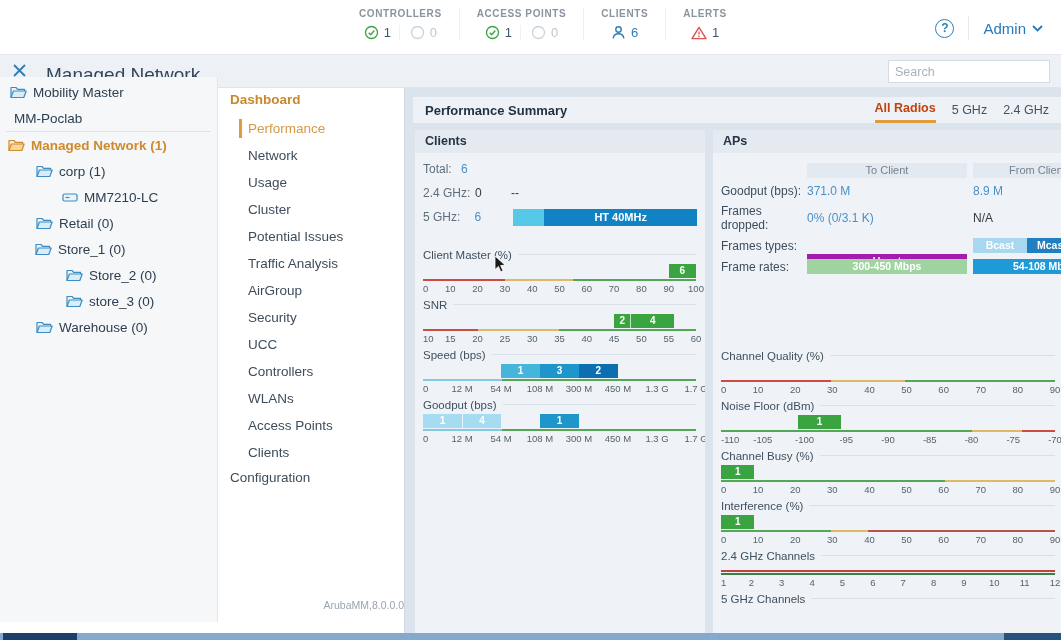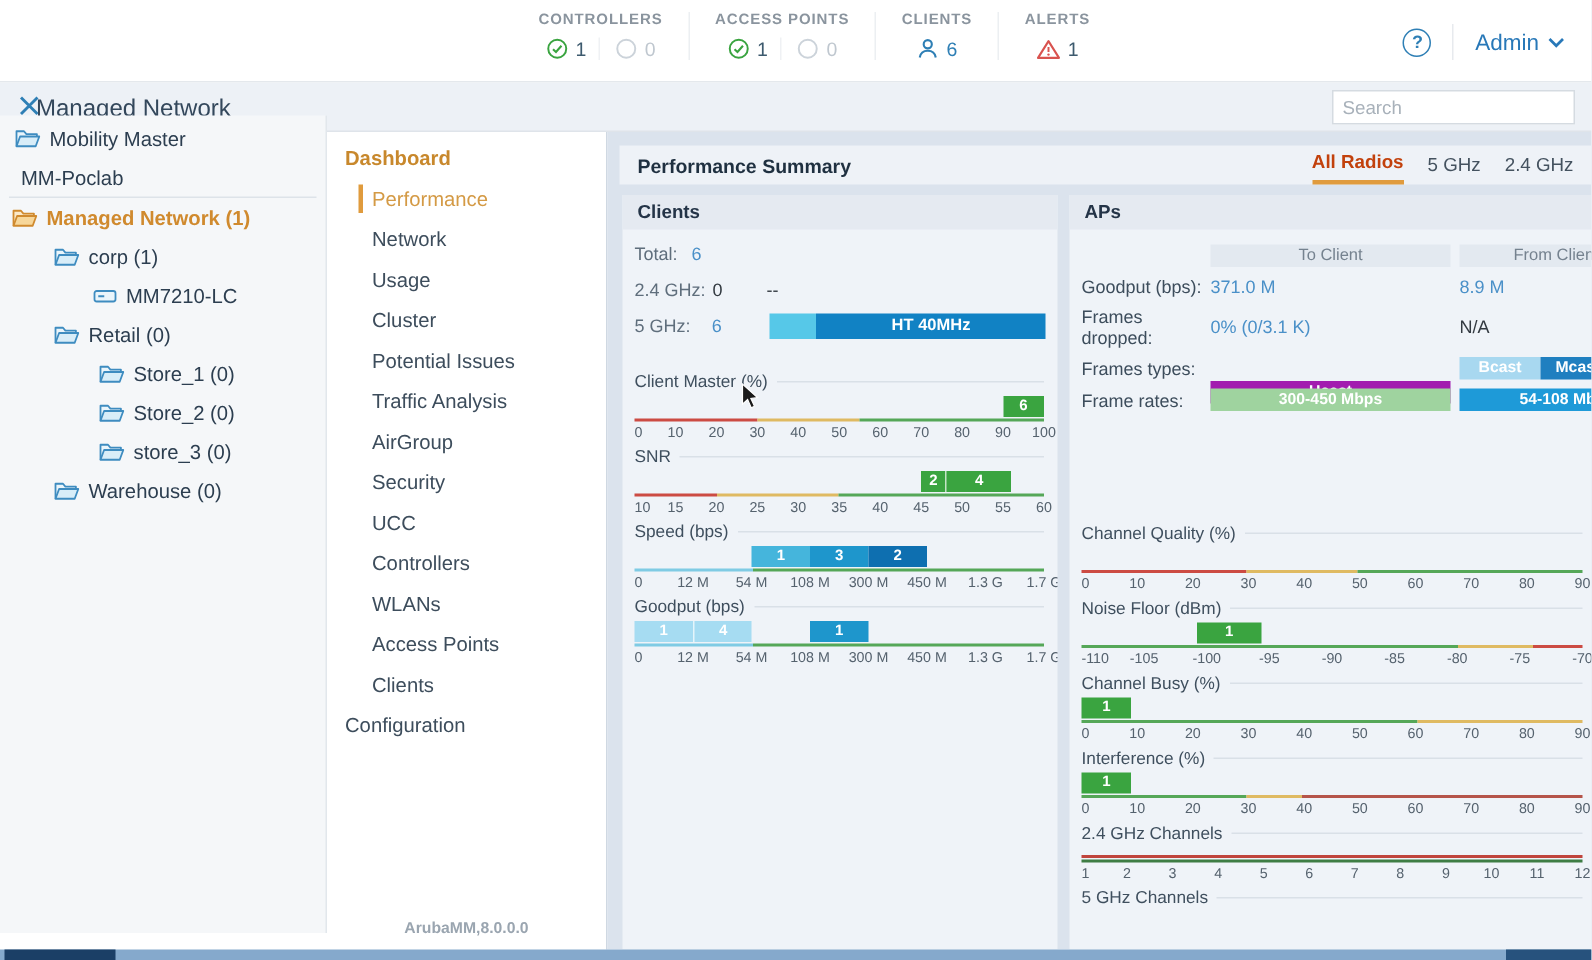--- a/index.html
+++ b/index.html
@@ -20,41 +20,41 @@
   .stat-item.info .val { color:#2e7fb5; }
   .stat-item.alert .val { color:#3d5a6e; }
   .top-right { position:absolute; right:18px; top:16px; display:flex; align-items:center; gap:14px; }
   .help-icon { width:19px; height:19px; border:1.4px solid #2e7fb5; border-radius:50%; color:#2e7fb5; font-size:12px; font-weight:bold; text-align:center; line-height:16px; }
   .tr-divider { width:1px; height:24px; background:#e7eaee; }
   .admin { display:flex; align-items:center; gap:6px; color:#2878b8; font-size:15px; }
 
   
   .toolbar { position:absolute; left:0; top:55px; width:1061px; height:33px; background:#edf1f6; border-bottom:1px solid #dfe4ea; }
   .close-x { position:absolute; left:12px; top:8px; }
-  .context-label { position:absolute; left:24px; top:9px; font-size:16px; color:#33475b; }
+  .context-label { position:absolute; left:46px; top:9px; font-size:19px; color:#33475b; }
   .search-wrap { position:absolute; right:11px; top:5px; width:162px; height:23px; background:#ffffff; border:1px solid #d5dbe1; display:flex; align-items:center; }
   .search-wrap input { flex:1; border:none; outline:none; font-size:12.5px; color:#55626e; padding:0 6px; font-family:inherit; background:transparent; }
   .search-wrap input::placeholder { color:#a8b1ba; }
 
   
   .tree { position:absolute; left:0; top:77px; width:218px; height:545px; background:#f5f7f9; border-right:1px solid #e2e7ec; padding-top:2px;text-align:center; }
   .tree-item { height:26px; display:flex; align-items:center; gap:6px; font-size:13.5px; color:#2c3e50; cursor:pointer; white-space:nowrap; }
   .tree-item.active { color:#d08a2e; font-weight:bold; }
   .tree-divider { height:1px; background:#dde3e9; margin:0 6px; }
 
   
   .nav { position:absolute; left:218px; top:88px; width:187px; height:545px; background:#ffffff; border-right:1px solid #cfd8e2; padding-top:4px; }
-  .nav-item { height:27px; display:flex; align-items:center; font-size:13.5px; color:#3d4d5c; cursor:pointer; }
+  .nav-item { height:27px; display:flex; align-items:flex-start; font-size:13.5px; color:#3d4d5c; cursor:pointer; }
   .nav-item.section { padding-left:12px; }
   .nav-item.section.active { color:#c8882c; font-weight:bold; }
   .nav-item.sub { padding-left:30px; }
   .nav-item.sub .inner { padding:2px 0 2px 0; }
   .nav-item.sub.active { color:#d49a45; }
   .nav-item.sub.active .inner { border-left:3px solid #e09b3d; padding-left:6px; margin-left:-9px; }
-  .nav-version { position:absolute; bottom:8px; width:100%; text-align:center; font-size:10.5px; color:#9aa5b0;font-weight:bold; }
+  .nav-version { position:absolute; bottom:22px; width:100%; text-align:right; font-size:10.5px; color:#9aa5b0; }
 
   
   .content { position:absolute; left:405px; top:88px; width:656px; height:545px; background:#dbe3ed; }
   .summary-bar { position:absolute; left:8px; top:9px; width:648px; height:26px; background:#eef2f7; display:flex; align-items:center; }
   .summary-title { font-size:13px; font-weight:bold; color:#1f3040; padding-left:12px; }
   .radio-tabs { margin-left:auto; display:flex; gap:16px; padding-right:12px; align-items:center; }
   .radio-tab { font-size:12.5px; color:#44525f; cursor:pointer; line-height:23px; }
   .radio-tab.active { font-weight:bold; color:#c2410c; border-bottom:3px solid #e09b3d; }
 
   .panel { position:absolute; top:42px; background:#eff3f8; overflow:hidden; }
@@ -261,21 +261,21 @@
     </div>
     <div class="tree-item" style="padding-left: 36px;">
       <span>
         <svg width="17" height="13" viewBox="0 0 17 13">
           <path d="M1 11.5 V1.5 H6 L7.6 3.4 H14.6 V5" fill="#eaf5fb" stroke="#3e8cc0" stroke-width="1.2" stroke-linejoin="round"></path>
           <path d="M1 11.5 L3.4 5 H16.2 L13.8 11.5 Z" fill="#d8edf8" stroke="#3e8cc0" stroke-width="1.2" stroke-linejoin="round"></path>
         </svg>
       </span>
       <span>Retail (0)</span>
     </div>
-    <div class="tree-item" style="padding-left: 66px;">
+    <div class="tree-item" style="padding-left: 35px;">
       <span>
         <svg width="17" height="13" viewBox="0 0 17 13">
           <path d="M1 11.5 V1.5 H6 L7.6 3.4 H14.6 V5" fill="#eaf5fb" stroke="#3e8cc0" stroke-width="1.2" stroke-linejoin="round"></path>
           <path d="M1 11.5 L3.4 5 H16.2 L13.8 11.5 Z" fill="#d8edf8" stroke="#3e8cc0" stroke-width="1.2" stroke-linejoin="round"></path>
         </svg>
       </span>
       <span>Store_1 (0)</span>
     </div>
     <div class="tree-item" style="padding-left: 66px;">
       <span>

